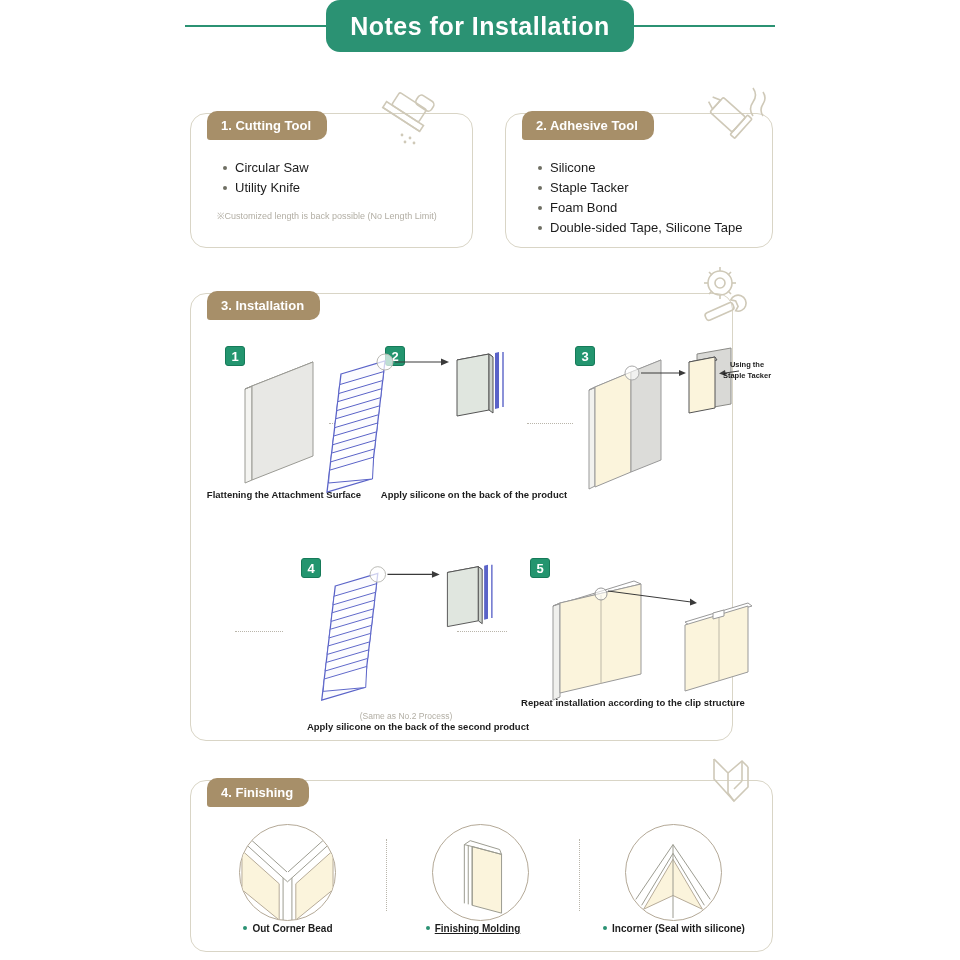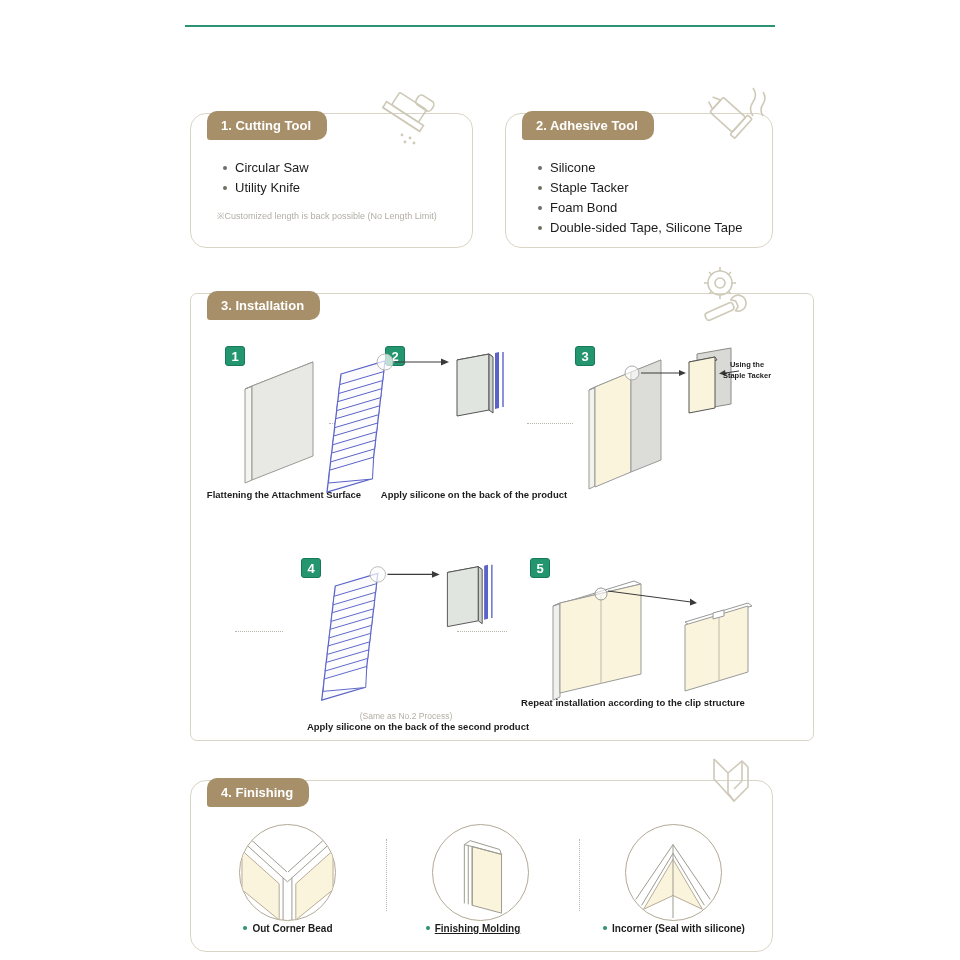--- a/index.html
+++ b/index.html
@@ -9,21 +9,21 @@
   
   .hdr-line { position:absolute; top:25px; left:185px; width:590px; height:2px; background:#2b9273; }
   .hdr-pill { position:absolute; top:0; left:326px; width:308px; height:52px; background:#2b9273;
               border-radius:14px; display:flex; align-items:center; justify-content:center;
               color:#fff; font-size:25px; font-weight:bold; letter-spacing:0.5px; }
 
   
   .box { position:absolute; background:#fff; border:1px solid #d9d5c6; border-radius:16px; }
   .box1 { left:190px; top:113px; width:283px; height:135px;padding-left:48px; }
   .box2 { left:505px; top:113px; width:268px; height:135px; }
-  .box3 { left:190px; top:293px; width:624px; height:448px;border-radius:7px; }
+  .box3 { left:190px; top:293px; width:543px; height:448px; }
   .box4 { left:190px; top:780px; width:583px; height:172px; }
   .tab  { position:absolute; top:-3px; left:16px; background:#a78f69; color:#fff; font-weight:bold;
           font-size:13px; padding:7px 16px 7px 14px; border-radius:10px 10px 10px 3px; }
 
   
   .tool-list { position:absolute; left:32px; top:46px; list-style:none; }
   .tool-list li { display:flex; align-items:center; font-size:13px; font-weight:normal; color:#1c1c1c; margin-bottom:5px; }
   .tool-list .dot { width:4px; height:4px; background:#6f6f64; border-radius:50%; margin-right:8px; flex:0 0 auto; }
   .note { position:absolute; left:26px; top:95px; font-size:9px; color:#b2aea4; }
 
@@ -81,20 +81,21 @@
                     vertical-align:2px; margin-right:5px; }
   .vsep { position:absolute; top:58px; height:72px; width:0; border-left:1.5px dotted #b9b5aa; }
   .vs1 { left:195px; } .vs2 { left:388px; }
 </style>
 </head>
 <body>
 
 <div class="page">
 
   <div class="hdr-line"></div>
+  <div class="hdr-pill">Notes for Installation</div>
 
   <section class="box box1">
     <div class="tab">1. Cutting Tool</div>
     <ul class="tool-list">
       <li>
           <span class="dot"></span>
           <span>Circular Saw</span>
         </li>
       <li>
           <span class="dot"></span>

